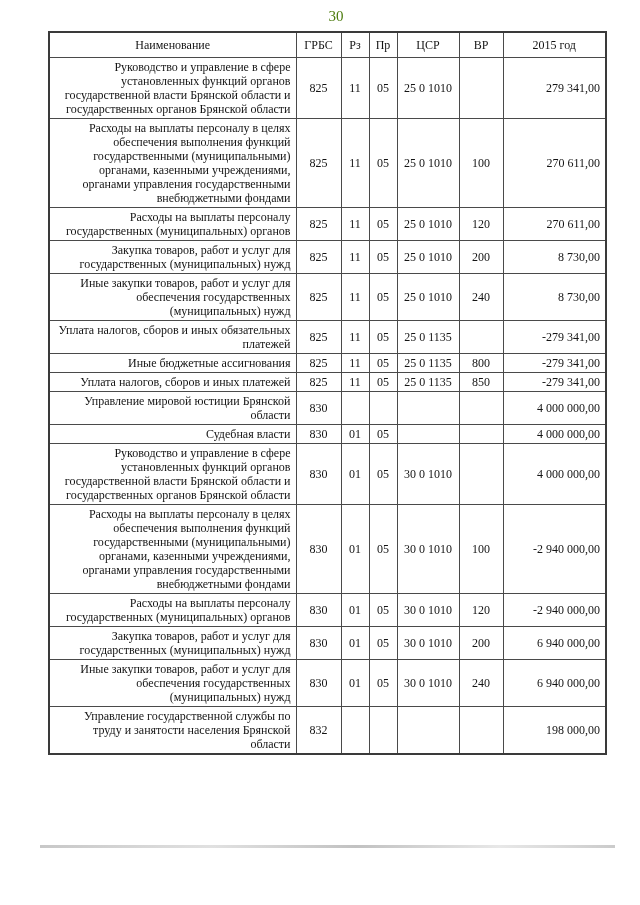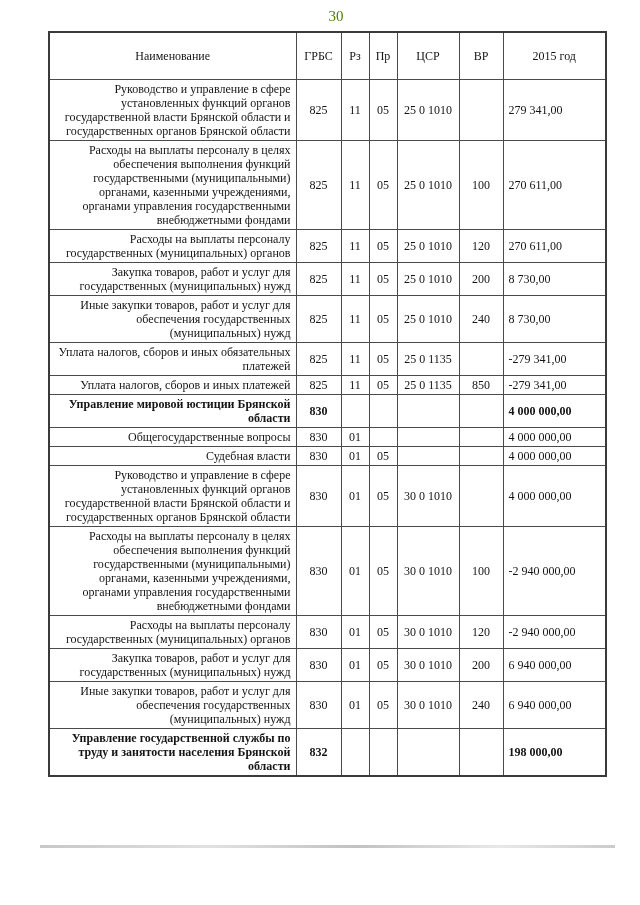--- a/index.html
+++ b/index.html
@@ -38,26 +38,26 @@
   }
   table.budget th, table.budget td {
     border: 1px solid #4a4a4a;
     vertical-align: middle;
     padding: 2px 5px;
     overflow: hidden;
   }
   table.budget th {
     font-weight: normal;
     text-align: center;
-    padding: 16px 2px;
+    padding: 5px 2px;
   }
   td.c-name { text-align: right; }
   td.c-code { text-align: center; white-space: nowrap; padding: 2px 2px; }
-  td.c-amount { text-align: left; white-space: nowrap; padding: 2px 4px 2px 2px; }
-  tr.bold td { font-weight: bold; margin-left: 32px; }
+  td.c-amount { text-align: right; white-space: nowrap; padding: 2px 4px 2px 2px; }
+  tr.bold td { font-weight: normal; margin-left: 32px; }
   
   .scan-smudge {
     position: absolute;
     top: 845px;
     left: 40px;
     width: 575px;
     height: 3px;
     background: linear-gradient(90deg, #9a9a9a 0%, #c8c8c8 30%, #8f8f8f 55%, #d5d5d5 80%, #a0a0a0 100%);
     opacity: 0.55;
   }
@@ -137,47 +137,47 @@
       <tr>
         <td class="c-name">Уплата налогов, сборов и иных обязательных платежей</td>
         <td class="c-code">825</td>
         <td class="c-code">11</td>
         <td class="c-code">05</td>
         <td class="c-code">25 0 1135</td>
         <td class="c-code"></td>
         <td class="c-amount">-279 341,00</td>
       </tr>
       <tr>
+        <td class="c-name">Иные бюджетные ассигнования</td>
+        <td class="c-code">825</td>
+        <td class="c-code">11</td>
+        <td class="c-code">05</td>
+        <td class="c-code">25 0 1135</td>
+        <td class="c-code">800</td>
+        <td class="c-amount">-279 341,00</td>
+      </tr>
+      <tr>
         <td class="c-name">Уплата налогов, сборов и иных платежей</td>
         <td class="c-code">825</td>
         <td class="c-code">11</td>
         <td class="c-code">05</td>
         <td class="c-code">25 0 1135</td>
         <td class="c-code">850</td>
         <td class="c-amount">-279 341,00</td>
       </tr>
       <tr class="bold">
         <td class="c-name">Управление мировой юстиции Брянской области</td>
         <td class="c-code">830</td>
         <td class="c-code"></td>
         <td class="c-code"></td>
         <td class="c-code"></td>
         <td class="c-code"></td>
         <td class="c-amount">4 000 000,00</td>
       </tr>
       <tr>
-        <td class="c-name">Общегосударственные вопросы</td>
-        <td class="c-code">830</td>
-        <td class="c-code">01</td>
-        <td class="c-code"></td>
-        <td class="c-code"></td>
-        <td class="c-code"></td>
-        <td class="c-amount">4 000 000,00</td>
-      </tr>
-      <tr>
         <td class="c-name">Судебная власти</td>
         <td class="c-code">830</td>
         <td class="c-code">01</td>
         <td class="c-code">05</td>
         <td class="c-code"></td>
         <td class="c-code"></td>
         <td class="c-amount">4 000 000,00</td>
       </tr>
       <tr>
         <td class="c-name">Руководство и управление в сфере установленных функций органов государственной власти Брянской области и государственных органов Брянской области</td>

